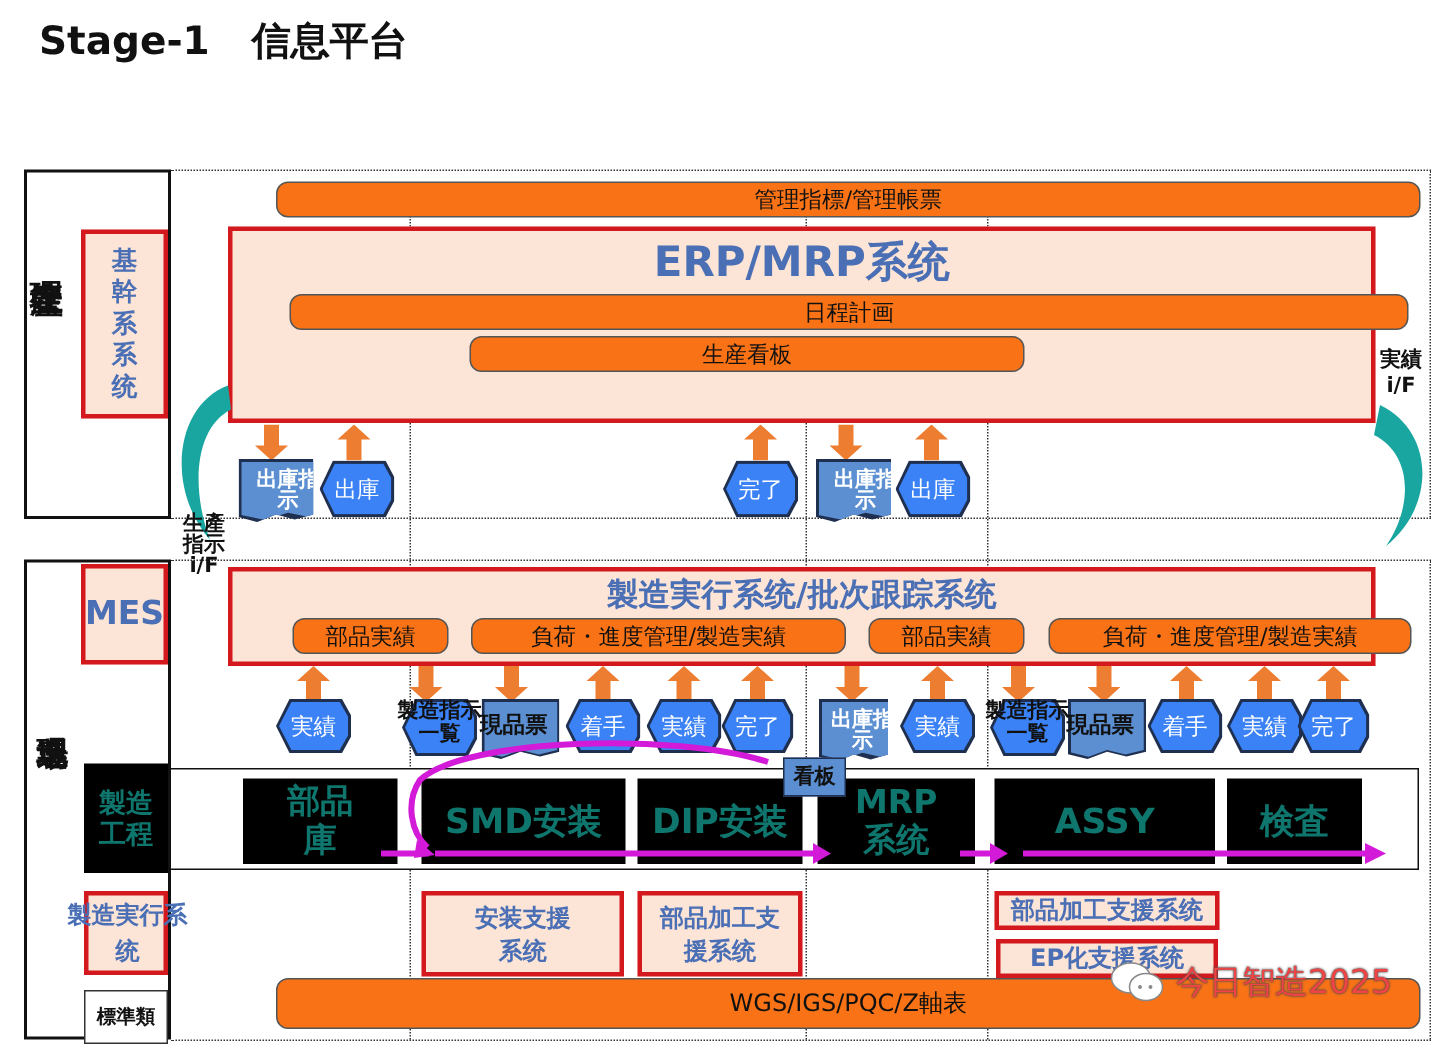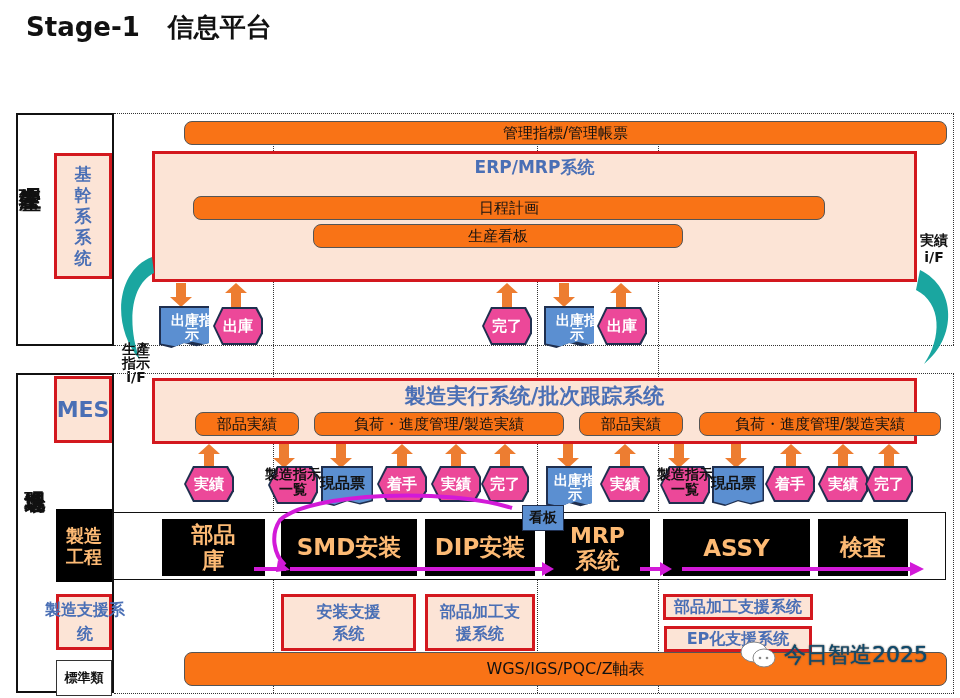--- a/index.html
+++ b/index.html
@@ -7,28 +7,28 @@
   .abs{position:absolute;box-sizing:border-box;}
   .title{left:26px;top:10px;font-size:26px;font-weight:bold;color:#111;letter-spacing:0px;}
   .title .cn{margin-left:28px;}
   .outer{border:2px solid #111;background:#fff;}
   .vdot{width:0;border-left:1px dotted #333;}
   .hdot{height:0;border-top:1px dotted #333;}
   .vert-label{font-weight:bold;font-size:24px;color:#111;line-height:23px;text-align:center;width:30px;}
   .redbox{border:3px solid #d3181e;background:#fce4d6;}
   .bluetext{color:#4a6fb5;font-weight:bold;}
   .pill{background:#f97316;border:1.5px solid #555;border-radius:8px;font-weight:normal;color:#111;font-size:15px;display:flex;align-items:center;justify-content:center;margin-left:32px;}
-  .big-title{font-size:17px;text-align:center;}
-  .blk{background:#000;color:#fdba74;font-weight:bold;display:flex;align-items:center;justify-content:center;text-align:center;}
+  .big-title{font-size:28px;text-align:center;}
+  .blk{background:#000;color:#0f766e;font-weight:bold;display:flex;align-items:center;justify-content:center;text-align:center;}
   .hexwrap{background:#1f2f4f;clip-path:polygon(18% 0,88% 0,100% 30%,100% 70%,88% 100%,18% 100%,0 50%);padding:2px;}
-  .hexin{background:#ec4899;width:100%;height:100%;clip-path:polygon(18% 0,88% 0,100% 30%,100% 70%,88% 100%,18% 100%,0 50%);display:flex;align-items:center;justify-content:center;color:#fff;font-weight:bold;font-size:15px;}
+  .hexin{background:#3b82f6;width:100%;height:100%;clip-path:polygon(18% 0,88% 0,100% 30%,100% 70%,88% 100%,18% 100%,0 50%);display:flex;align-items:center;justify-content:center;color:#fff;font-weight:normal;font-size:15px;}
   .docwrap{background:#1f2f4f;padding:1.5px;clip-path:polygon(0 0,100% 0,100% 88%,75% 96%,50% 88%,25% 100%,0 92%);}
   .docin{background:#5b8fd1;width:100%;height:100%;clip-path:polygon(0 0,100% 0,100% 88%,75% 96%,50% 88%,25% 100%,0 92%);display:flex;align-items:center;justify-content:center;color:#fff;font-weight:bold;font-size:14px;line-height:14px;text-align:center;}
   .overlay-black{color:#111;font-weight:bold;font-size:15px;position:absolute;white-space:nowrap;}
-  .watermark{color:#0c4a6e;font-size:22px;text-shadow:0 0 2px #555,0 0 1px #333;text-align:center;}
+  .watermark{color:#ef4444;font-size:22px;text-shadow:0 0 2px #555,0 0 1px #333;text-align:center;}
   .stdbox{border:1.5px solid #333;background:#fff;font-weight:bold;font-size:13px;color:#111;display:flex;align-items:center;justify-content:center;}
 </style>
 </head>
 <body>
 
 <div class="abs title">
   <span>Stage-1</span><span class="cn">信息平台</span>
 </div>
 
 <div class="abs hdot" style="left:114px;top:113px;width:840px;"></div>
@@ -48,21 +48,21 @@
 <div class="abs redbox bluetext" style="left:54px;top:153px;width:58px;height:126px;display:flex;align-items:center;justify-content:center;text-align:center;font-size:17px;line-height:21px;padding:0 20px;">
   <span style="width:54px;word-break:break-all;">基幹系系统</span>
 </div>
 
 <div class="abs pill" style="left:152px;top:121px;width:763px;height:24px;">
   <span>管理指標/管理帳票</span>
 </div>
 
 <div class="abs redbox" style="left:152px;top:151px;width:765px;height:131px;">
   <div class="abs bluetext big-title" style="left:0;top:2px;width:100%;">ERP/MRP系统</div>
-  <div class="abs pill" style="left:6px;top:42px;width:632px;height:24px;text-align:right;">
+  <div class="abs pill" style="left:6px;top:42px;width:746px;height:24px;text-align:right;">
     <span>日程計画</span>
   </div>
   <div class="abs pill" style="left:126px;top:70px;width:370px;height:24px;">
     <span>生産看板</span>
   </div>
 </div>
 
 <svg class="abs" style="left:112px;top:255px;" width="45" height="110">
   <path d="M40 2 C 5 15, -2 70, 28 105 C 15 70, 18 30, 42 18 Z" fill="#1aa6a0"></path>
 </svg>
@@ -259,21 +259,21 @@
   <path d="M410 72 L422 79 L410 86 Z" fill="#d21ad8"></path>
   <line x1="432" y1="79" x2="660" y2="79" stroke="#d21ad8" stroke-width="4"></line>
   <path d="M660 72 L674 79 L660 86 Z" fill="#d21ad8"></path>
 </svg>
 
 <div class="abs" style="left:522px;top:505px;width:42px;height:26px;background:#5b8fd1;border:1.5px solid #1f2f4f;color:#111;font-weight:bold;font-size:14px;display:flex;align-items:center;justify-content:center;">
   <span>看板</span>
 </div>
 
 <div class="abs redbox" style="left:56px;top:594px;width:56px;height:56px;"></div>
-<div class="abs bluetext" style="left:42px;top:598px;width:86px;font-size:16px;line-height:24px;text-align:center;">製造支援系统</div>
+<div class="abs bluetext" style="left:42px;top:598px;width:86px;font-size:16px;line-height:24px;text-align:center;">製造実行系统</div>
 
 <div class="abs redbox bluetext" style="left:281px;top:594px;width:135px;height:57px;display:flex;align-items:center;justify-content:center;text-align:center;font-size:16px;line-height:22px;padding:0 30px;">
     <span>安装支援系统</span>
   </div>
 <div class="abs redbox bluetext" style="left:425px;top:594px;width:110px;height:57px;display:flex;align-items:center;justify-content:center;text-align:center;font-size:16px;line-height:22px;padding:0 10px;">
     <span style="width:80px;">部品加工支援系统</span>
   </div>
 <div class="abs redbox bluetext" style="left:663px;top:594px;width:150px;height:26px;display:flex;align-items:center;justify-content:center;font-size:16px;white-space:nowrap;">
     <span>部品加工支援系统</span>
   </div>

